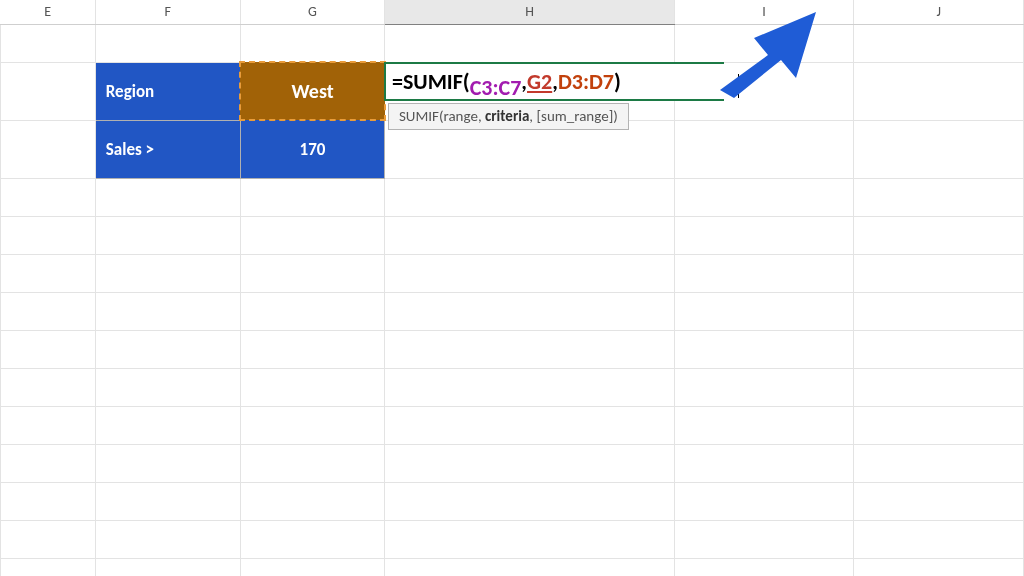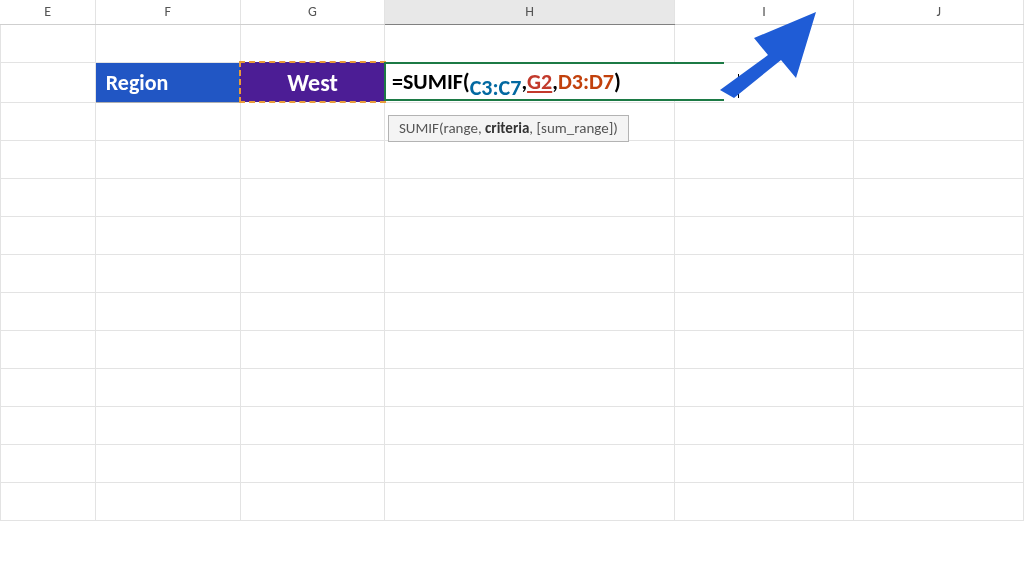--- a/index.html
+++ b/index.html
@@ -40,30 +40,30 @@
     .c-F { width: 145px; }
     .c-G { width: 145px; }
     .c-H { width: 290px; }
     .c-I { width: 180px; }
     .c-J { width: 170px; }
 
     
     .hdr-cell {
       background: #2156c4;
       color: #fff;
-      font-size: 22px;
+      font-size: 17px;
       font-weight: bold;
-      padding: 6px 10px;
+      padding: 18px 10px;
       border: 1px solid #b0b0b0;
     }
     .hdr-cell.center { text-align: center; }
     .selected-ref {
-      background: #4c1d95;
+      background: #a16207;
       color:#fff;
-      font-size:24px;
+      font-size:20px;
       font-weight:bold;
       text-align:center;
       border: 2px dashed #e89b3a;
       padding: 4px 8px;
     }
     .formula-cell {
       background: #ffffff;
       position: relative;
       padding: 0;
       overflow: visible;
@@ -81,27 +81,27 @@
       border-left: 2px solid #1c7a45;
       border-bottom: 2px solid #1c7a45;
       border-right: none;
       font-size: 22px;
       font-weight: bold;
       color: #000;
       white-space: nowrap;
       background: #fff;
     }
     .fn    { color: #000; }
-    .ref-b { color: #0369a1; margin-top: 13px; }
+    .ref-b { color: #a21caf; margin-top: 13px; }
     .ref-r { color: #c23a2c; text-decoration: underline; }
     .ref-p { color: #c2410c; }
 
     .tooltip {
       position: absolute;
-      top: 52px;
+      top: 40px;
       left: 2px;
       background: #f4f4f4;
       border: 1px solid #b3b3b3;
       font-size: 15px;
       color: #555;
       padding: 3px 10px 4px;
       white-space: nowrap;
       font-weight: normal;
     }
     .tooltip .bold { font-weight: bold; color: #333; }
@@ -161,20 +161,28 @@
             <span class="fn">)</span>
       </div>
       <div class="tooltip">
         <span>SUMIF</span><span>(</span><span>range</span><span>, </span><span class="bold">criteria</span><span>, </span><span>[sum_range]</span><span>)</span>
       </div>
     </td>
     <td class="c-I"></td>
     <td class="c-J"></td>
   </tr>
   <tr>
+    <td class="c-E"></td>
+    <td class="c-F hdr-cell">Sales &gt;</td>
+    <td class="c-G hdr-cell center">170</td>
+    <td class="c-H"></td>
+    <td class="c-I"></td>
+    <td class="c-J"></td>
+  </tr>
+  <tr>
         <td></td>
         <td></td>
         <td></td>
         <td></td>
         <td></td>
         <td></td>
       </tr>
   <tr>
         <td></td>
         <td></td>

